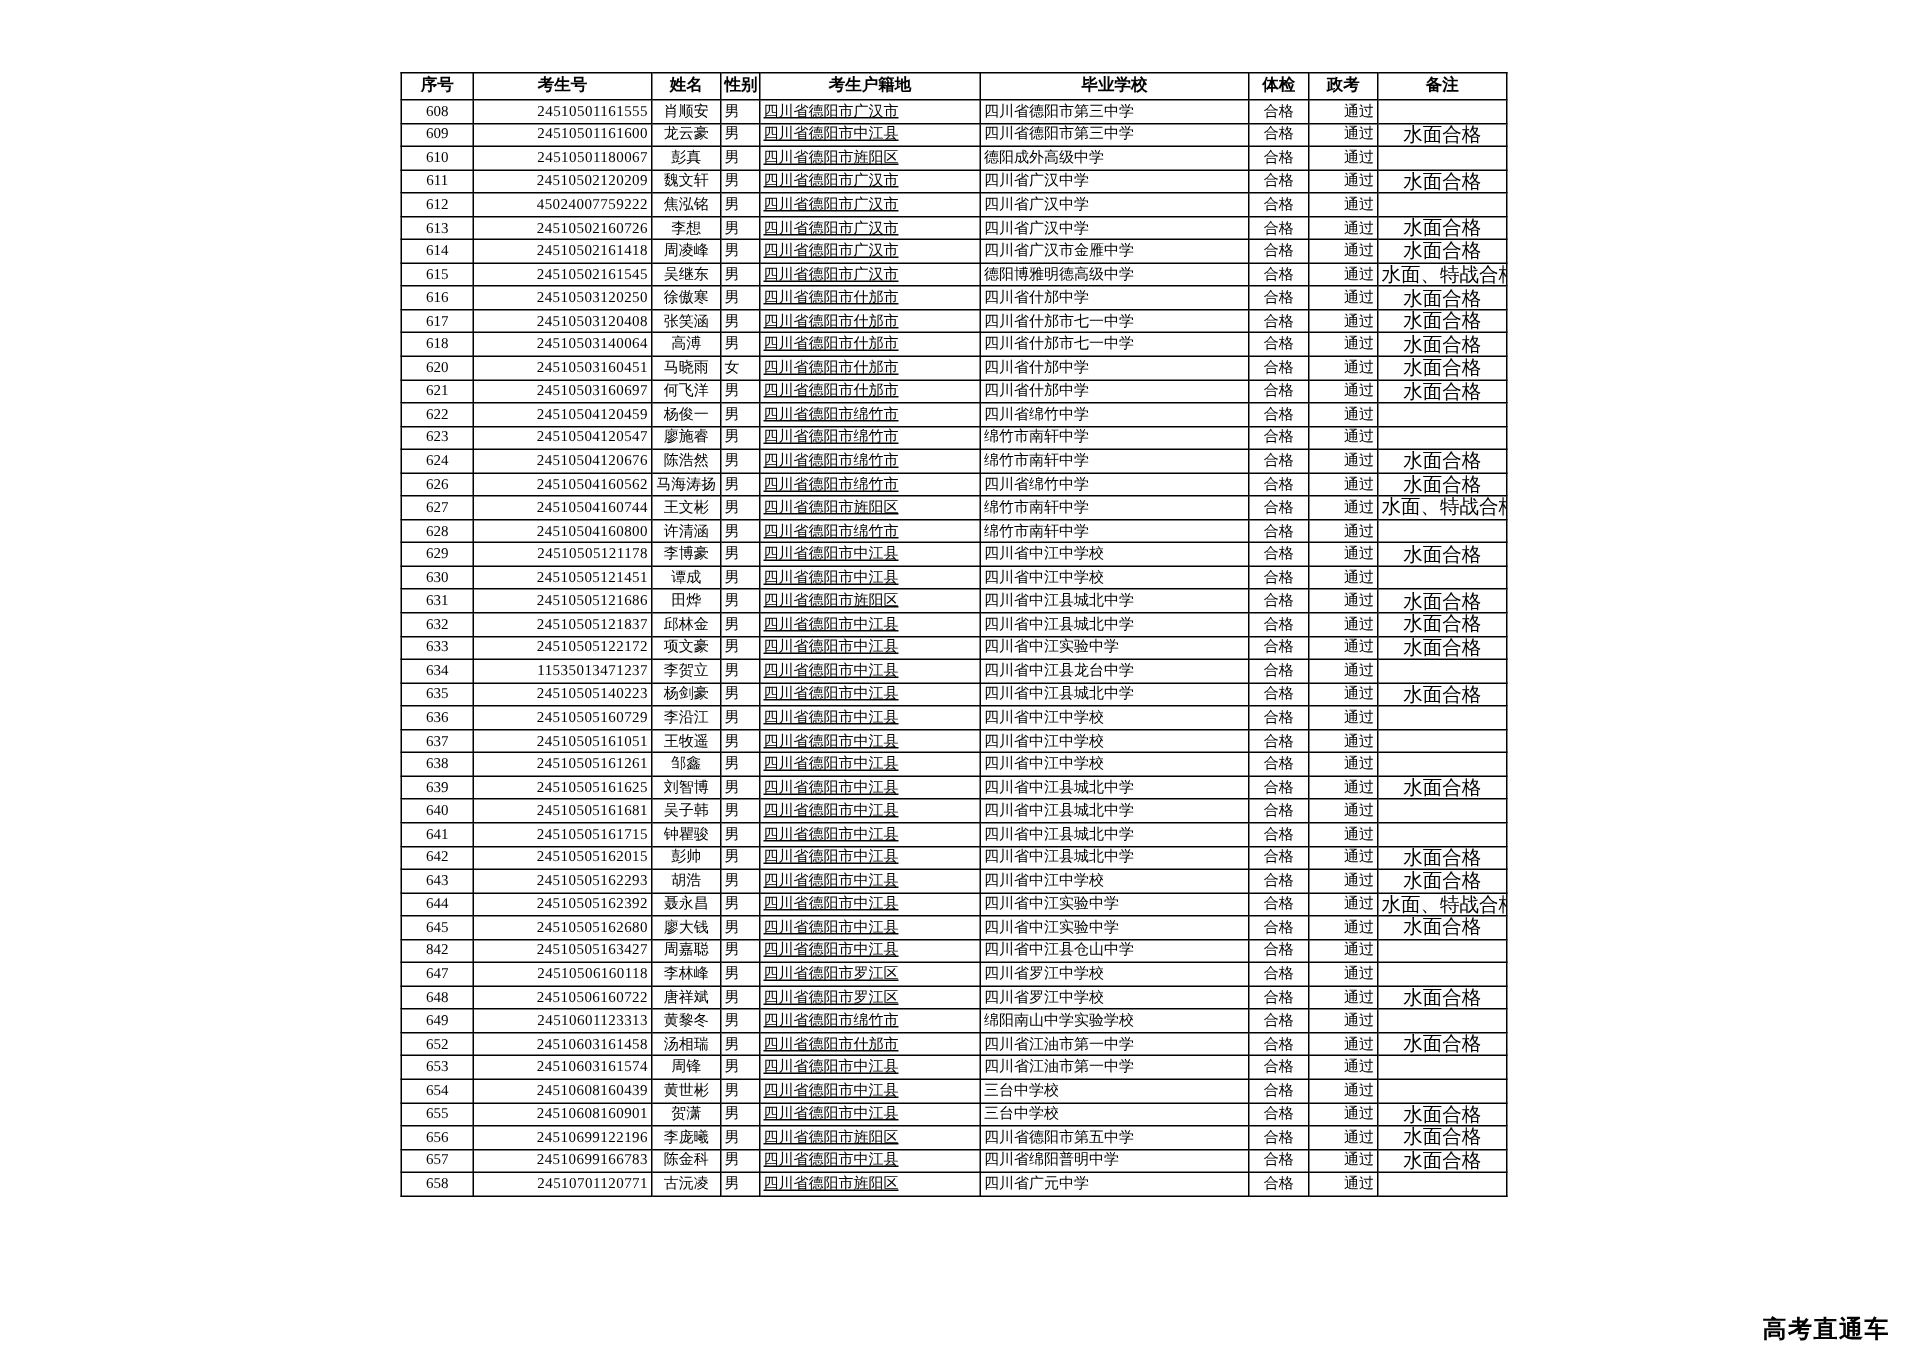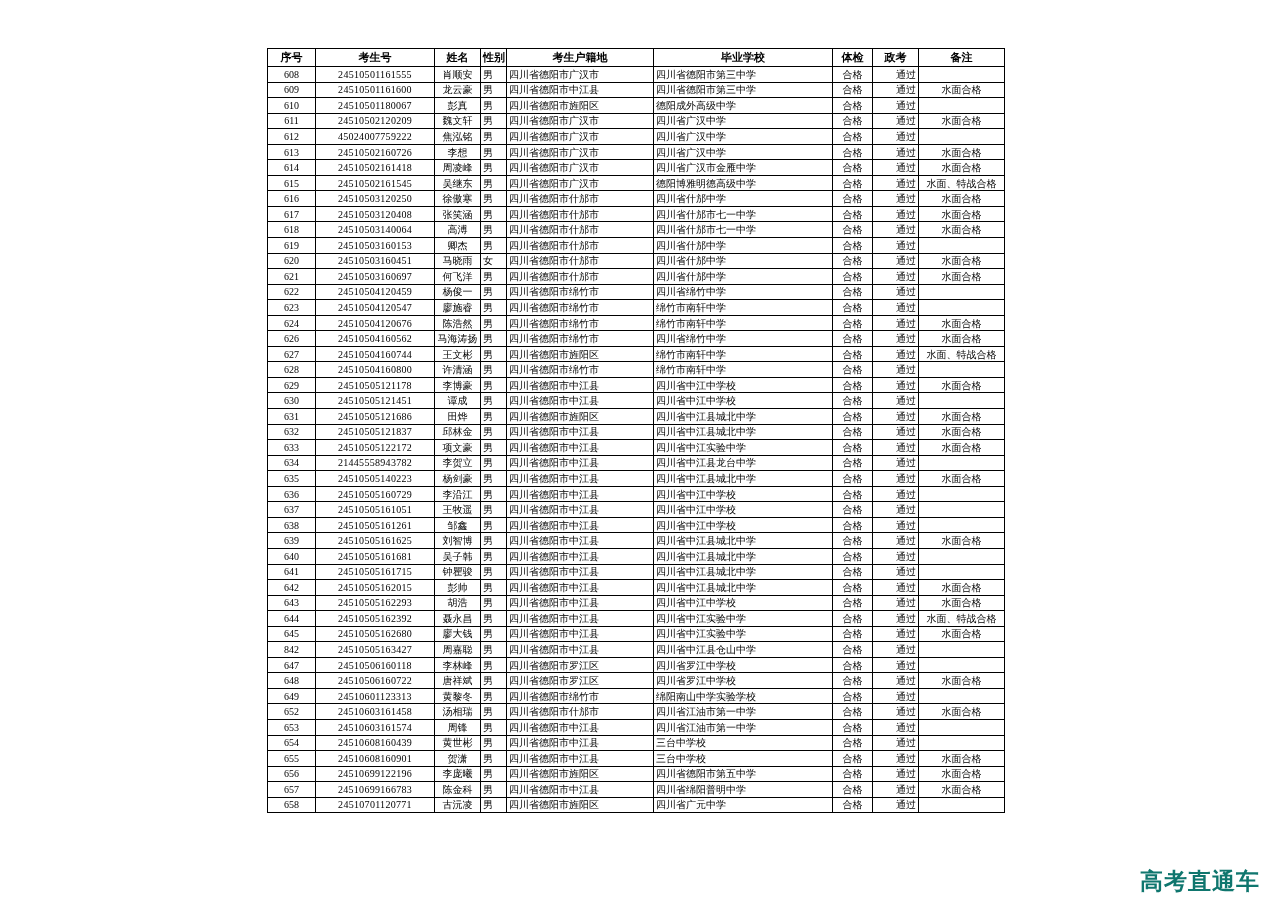--- a/index.html
+++ b/index.html
@@ -36,36 +36,36 @@
   table.roster col.c1 { width: 119px; }
   table.roster col.c2 { width: 46px; }
   table.roster col.c3 { width: 26px; }
   table.roster col.c4 { width: 147px; }
   table.roster col.c5 { width: 179px; }
   table.roster col.c6 { width: 40px; }
   table.roster col.c7 { width: 46px; }
   table.roster col.c8 { width: 86px; }
   
   table.roster td:nth-child(1) { text-align: center; }
-  table.roster td:nth-child(2) { text-align: center; letter-spacing: 0.3px; }
+  table.roster td:nth-child(2) { text-align: right; letter-spacing: 0.3px; }
   table.roster td:nth-child(3) { text-align: center; }
   table.roster td:nth-child(4) { text-align: left; }
-  table.roster td:nth-child(5) { text-align: left; }
+  table.roster td:nth-child(5) { text-align: left; text-decoration: underline; }
   table.roster td:nth-child(6) { text-align: left; }
   table.roster td:nth-child(7) { text-align: center; }
   table.roster td:nth-child(8) { text-align: right; }
-  table.roster td:nth-child(9) { text-align: center; font-size: 10px; }
+  table.roster td:nth-child(9) { text-align: center; font-size: 13px; }
 
   .watermark {
     position: absolute;
     right: 20px;
     bottom: 8px;
-    font-size: 23px;
+    font-size: 16px;
     font-weight: bold;
-    color: #0f766e;
+    color: #000000;
     font-family: Liberation Sans, sans-serif;
     letter-spacing: 1px;
   }
 </style>
 </head>
 <body>
 
 <div class="page">
 
   <table class="roster">
@@ -209,31 +209,20 @@
           <td>24510503140064</td>
           <td>高溥</td>
           <td>男</td>
           <td>四川省德阳市什邡市</td>
           <td>四川省什邡市七一中学</td>
           <td>合格</td>
           <td>通过</td>
           <td>水面合格</td>
         </tr>
         <tr>
-          <td>619</td>
-          <td>24510503160153</td>
-          <td>卿杰</td>
-          <td>男</td>
-          <td>四川省德阳市什邡市</td>
-          <td>四川省什邡中学</td>
-          <td>合格</td>
-          <td>通过</td>
-          <td></td>
-        </tr>
-        <tr>
           <td>620</td>
           <td>24510503160451</td>
           <td>马晓雨</td>
           <td>女</td>
           <td>四川省德阳市什邡市</td>
           <td>四川省什邡中学</td>
           <td>合格</td>
           <td>通过</td>
           <td>水面合格</td>
         </tr>
@@ -364,21 +353,21 @@
           <td>项文豪</td>
           <td>男</td>
           <td>四川省德阳市中江县</td>
           <td>四川省中江实验中学</td>
           <td>合格</td>
           <td>通过</td>
           <td>水面合格</td>
         </tr>
         <tr>
           <td>634</td>
-          <td>21445558943782</td>
+          <td>11535013471237</td>
           <td>李贺立</td>
           <td>男</td>
           <td>四川省德阳市中江县</td>
           <td>四川省中江县龙台中学</td>
           <td>合格</td>
           <td>通过</td>
           <td></td>
         </tr>
         <tr>
           <td>635</td>

